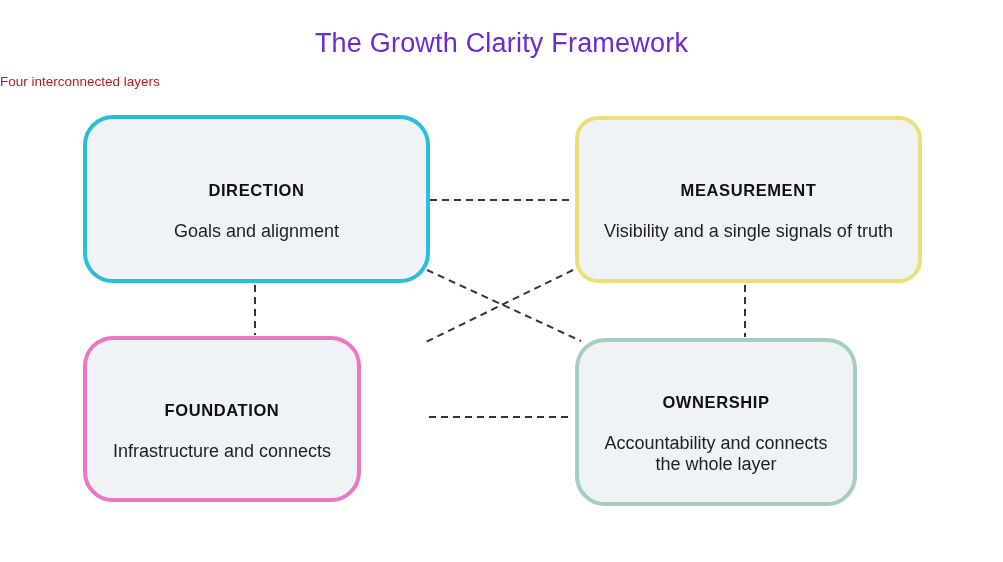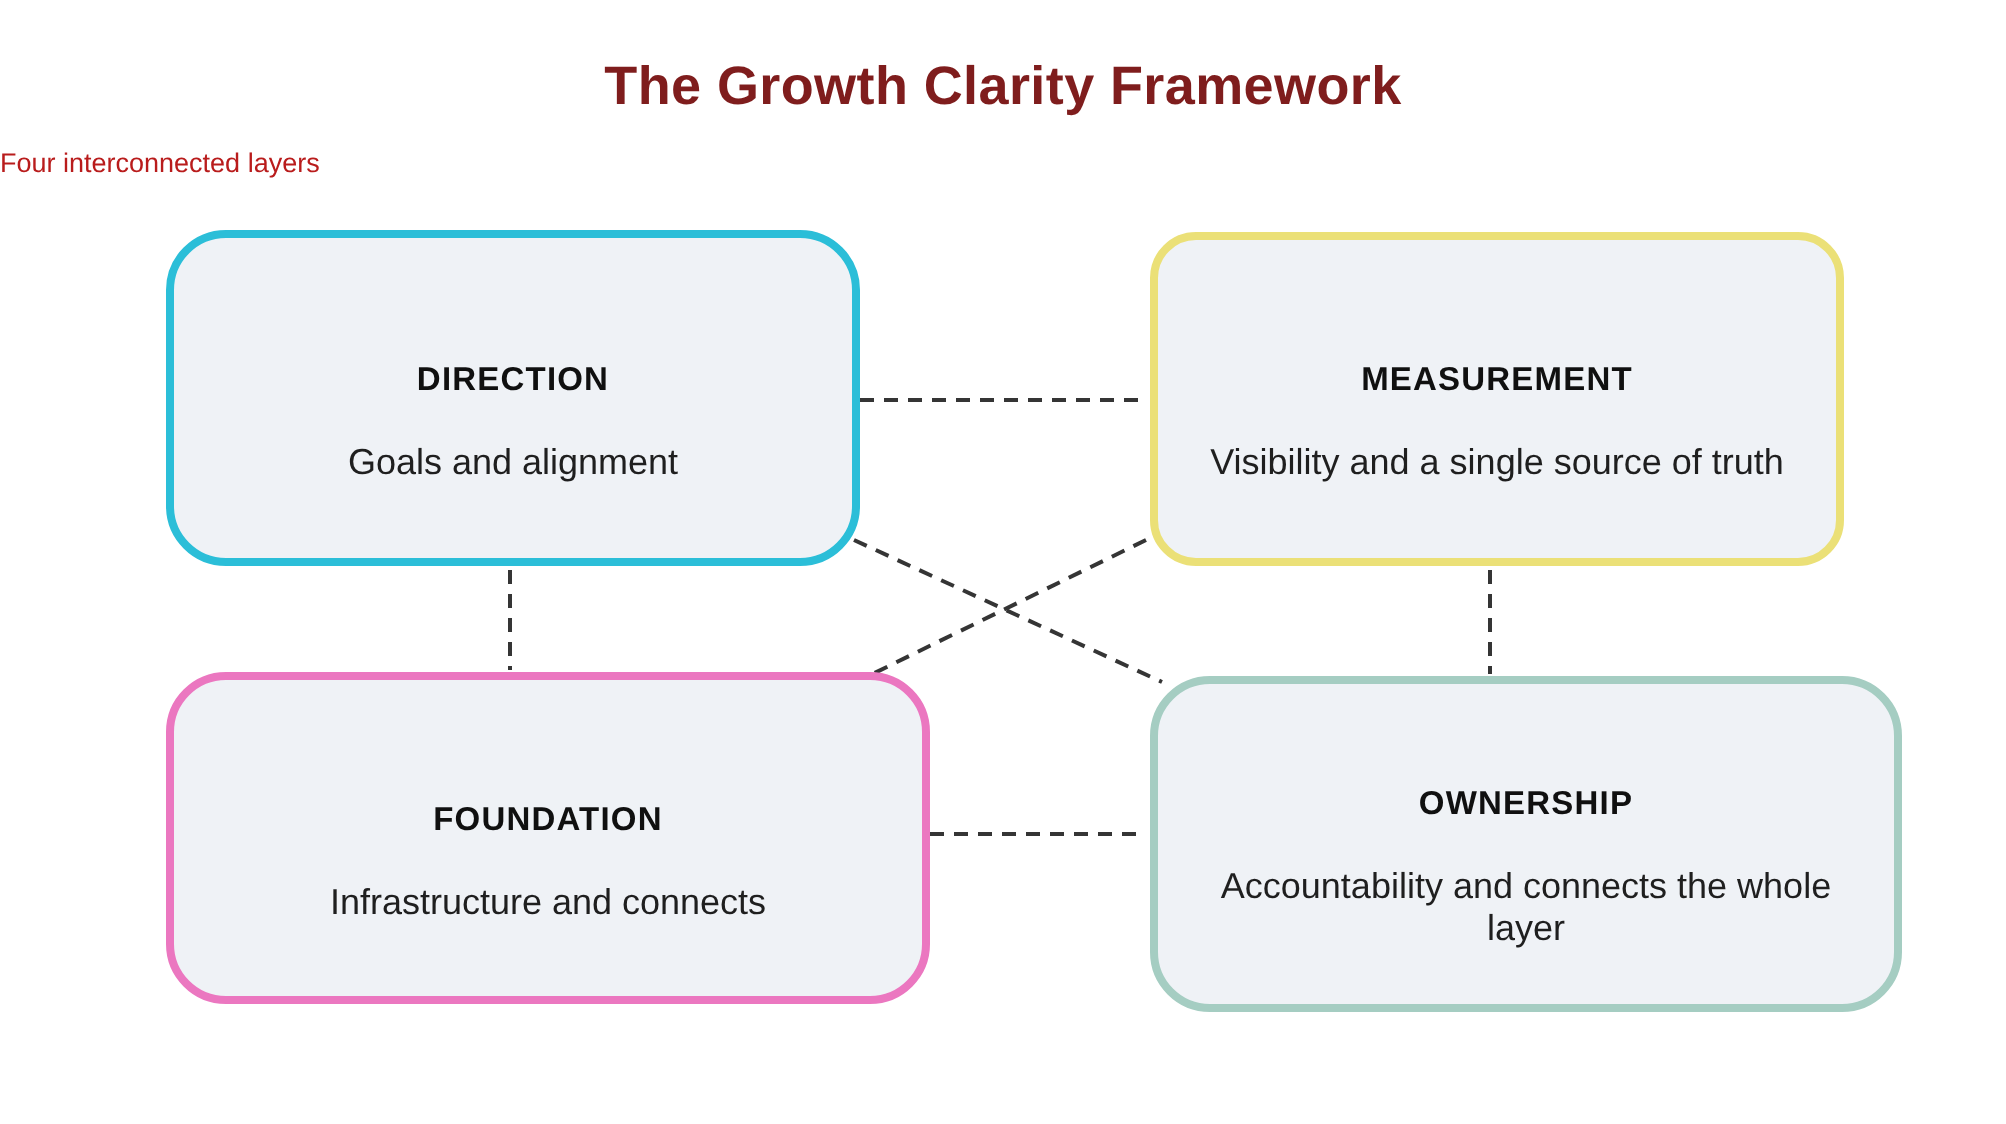--- a/index.html
+++ b/index.html
@@ -14,23 +14,23 @@
     overflow: hidden;
   }
 
   .title {
     position: absolute;
     top: 28px;
     left: 0;
     width: 100%;
     text-align: center;
     font-size: 27px;
-    font-weight: 700;
+    font-weight: 400;
     letter-spacing: 0.2px;
-    color: #7f1d1d;
+    color: #6d28d9;
   }
 
   .subtitle {
     position: absolute;
     top: 74px;
     left: 0;
     width: 100%;
     font-size: 13.5px;
     font-weight: 400;
     color: #b91c1c;
@@ -52,22 +52,22 @@
     display: flex;
     flex-direction: column;
     align-items: center;
     justify-content: center;
     gap: 21px;
     text-align: center;
     padding: 0 20px;
   }
   .box-direction   { left: 83px;  top: 115px; width: 347px; height: 168px; }
   .box-measurement { left: 575px; top: 116px; width: 347px; height: 167px; border-radius: 23px; }
-  .box-foundation  { left: 83px;  top: 336px; width: 382px; height: 166px; align-items: center; }
-  .box-ownership   { left: 575px; top: 338px; width: 376px; height: 168px; }
+  .box-foundation  { left: 83px;  top: 336px; width: 278px; height: 166px; align-items: center; }
+  .box-ownership   { left: 575px; top: 338px; width: 282px; height: 168px; }
 
   .layer-label {
     font-size: 16.5px;
     font-weight: 700;
     letter-spacing: 0.6px;
     color: #101010;
     margin-top: 24px;
   }
 
   .layer-desc {
@@ -106,21 +106,21 @@
   <div class="title">The Growth Clarity Framework</div>
   <div class="subtitle">Four interconnected layers</div>
 
   <div class="layer-box box-direction" style="border-color: rgb(43, 190, 216); background: rgb(239, 242, 246);">
     <div class="layer-label">DIRECTION</div>
     <div class="layer-desc">Goals and alignment</div>
   </div>
 
   <div class="layer-box box-measurement" style="border-color: rgb(235, 224, 119); background: rgb(239, 242, 246);">
     <div class="layer-label">MEASUREMENT</div>
-    <div class="layer-desc">Visibility and a single source of truth</div>
+    <div class="layer-desc">Visibility and a single signals of truth</div>
   </div>
 
   <div class="layer-box box-foundation" style="border-color: rgb(235, 119, 192); background: rgb(239, 242, 246);">
     <div class="layer-label">FOUNDATION</div>
     <div class="layer-desc">Infrastructure and connects</div>
   </div>
 
   <div class="layer-box box-ownership" style="border-color: rgb(165, 205, 194); background: rgb(239, 242, 246);">
     <div class="layer-label">OWNERSHIP</div>
     <div class="layer-desc">Accountability and connects the whole layer</div>

